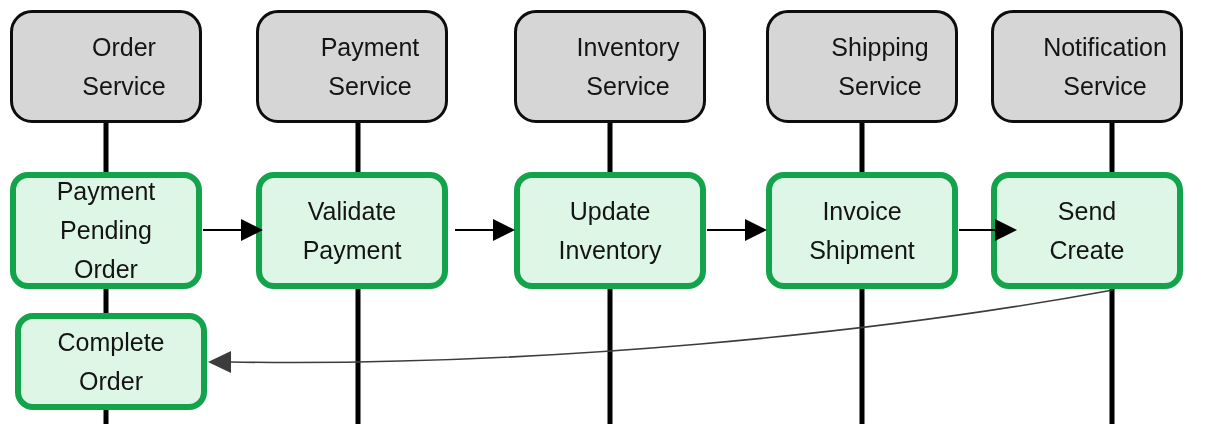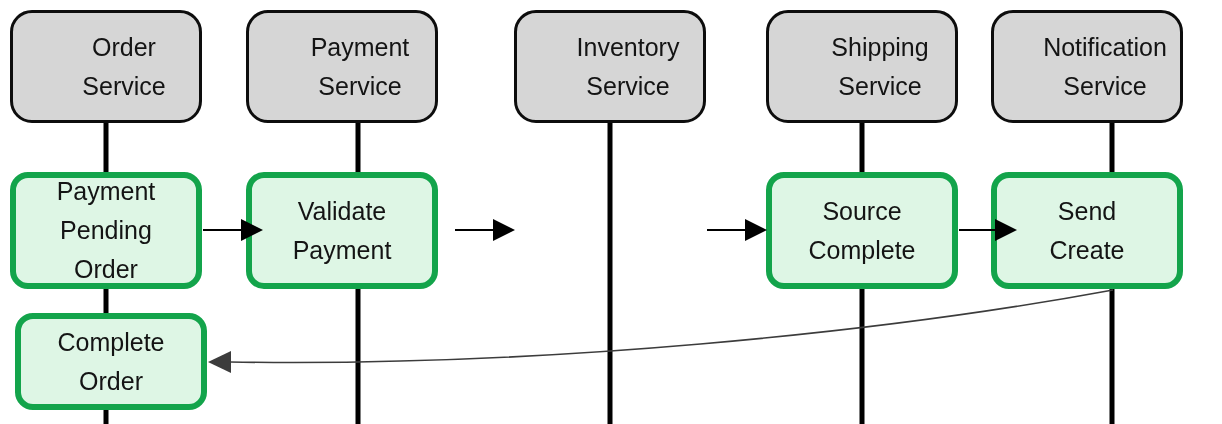--- a/index.html
+++ b/index.html
@@ -43,21 +43,21 @@
     background: var(--step-fill, #def6e5);
     border:6px solid var(--step-border, #13a44b);
     border-radius:18px;
   }
   .final {
     left:15px; top:313px; width:192px; height:97px;
     background: var(--step-fill, #def6e5);
     border:6px solid var(--step-border, #13a44b);
     border-radius:18px;
   }
-  .c1 { left:10px; }  .c2 { left:246px; } .c3 { left:514px;text-align:center; }
+  .c1 { left:10px; }  .c2 { left:256px; } .c3 { left:514px;text-align:center; }
   .c4 { left:766px; } .c5 { left:991px; }
 </style>
 </head>
 <body>
 
 <div class="canvas">
 
   <svg class="connectors behind" viewBox="0 0 1222 424" xmlns="http://www.w3.org/2000/svg">
     <line class="lifeline" x1="106" y1="120" x2="106" y2="424"></line>
     <line class="lifeline" x1="358" y1="120" x2="358" y2="424"></line>
@@ -81,22 +81,25 @@
   <div class="node svc c5">
     <span class="label">Notification Service</span>
   </div>
 
   <div class="node step c1">
     <span class="label">Payment Pending Order</span>
   </div>
   <div class="node step c2">
     <span class="label">Validate Payment</span>
   </div>
+  <div class="node step c3">
+    <span class="label">Update Inventory</span>
+  </div>
   <div class="node step c4">
-    <span class="label">Source Complete</span>
+    <span class="label">Invoice Shipment</span>
   </div>
   <div class="node step c5">
     <span class="label">Send Create</span>
   </div>
 
   <div class="node final">
     <span class="label">Complete Order</span>
   </div>
 
   <svg class="connectors front" viewBox="0 0 1222 424" xmlns="http://www.w3.org/2000/svg">

